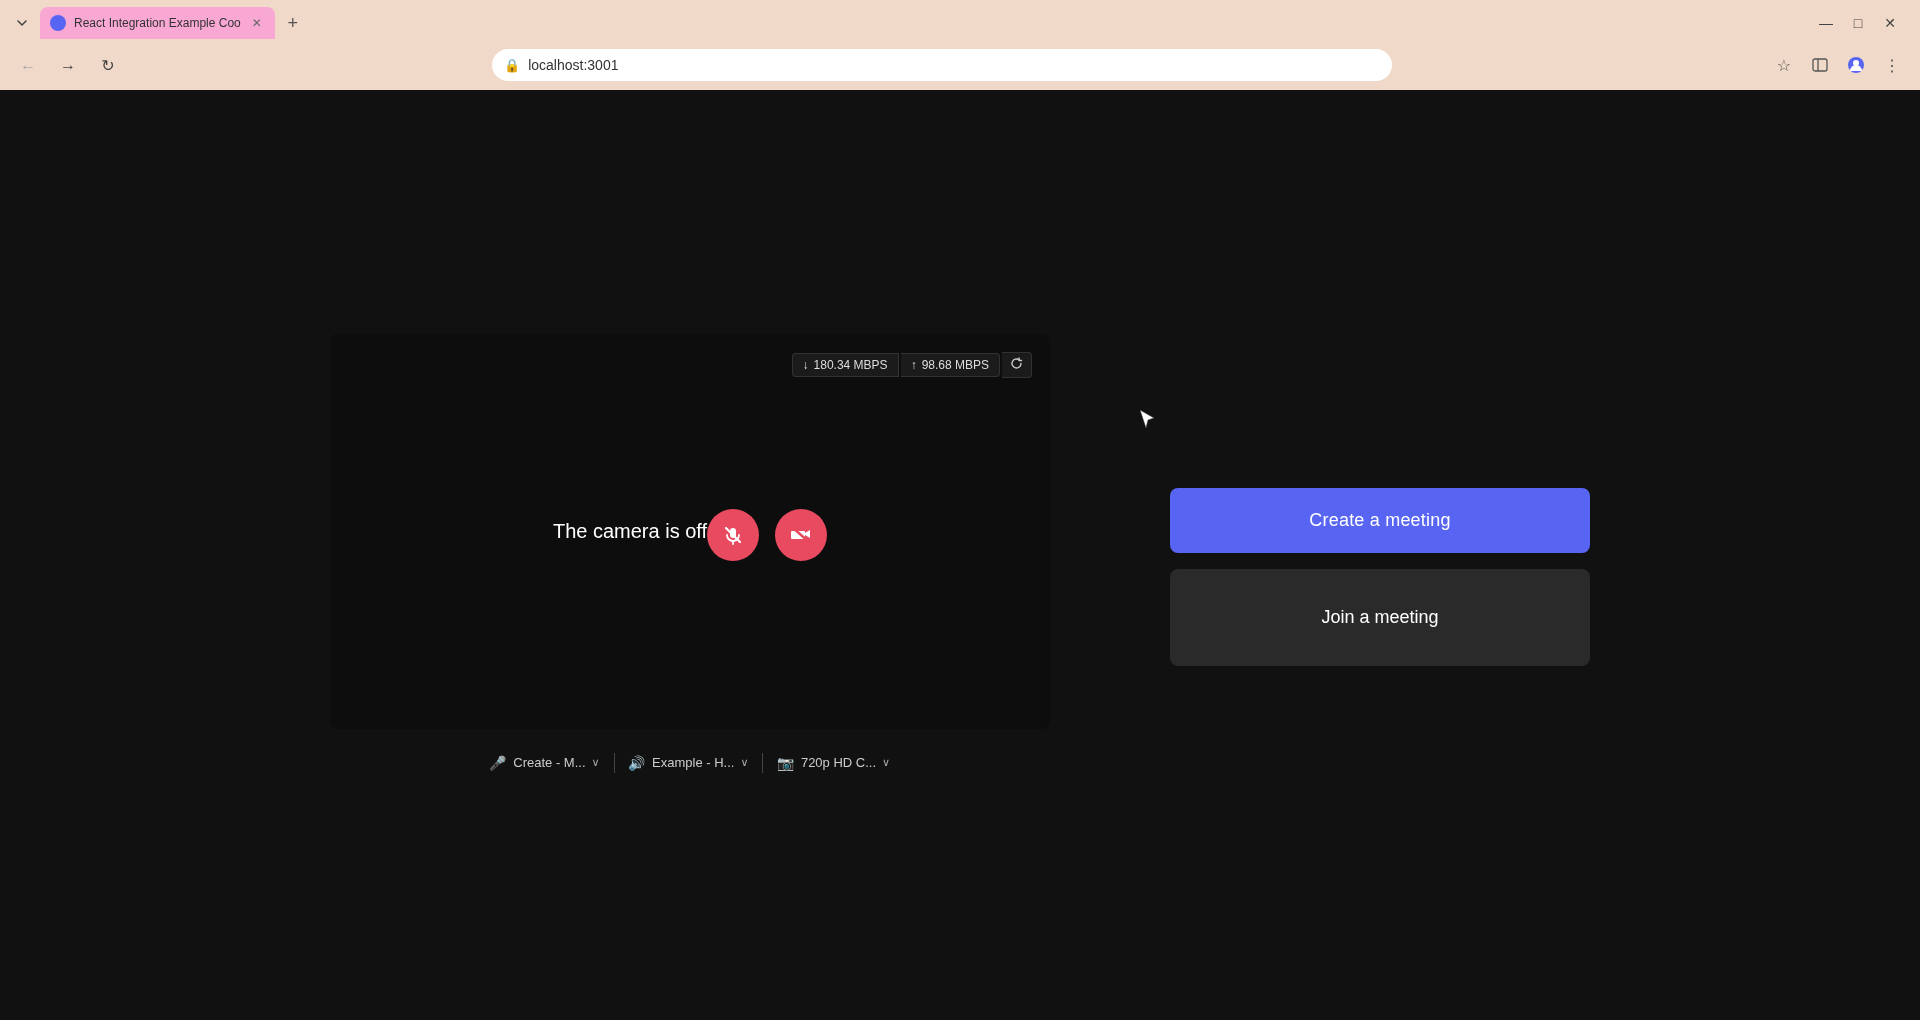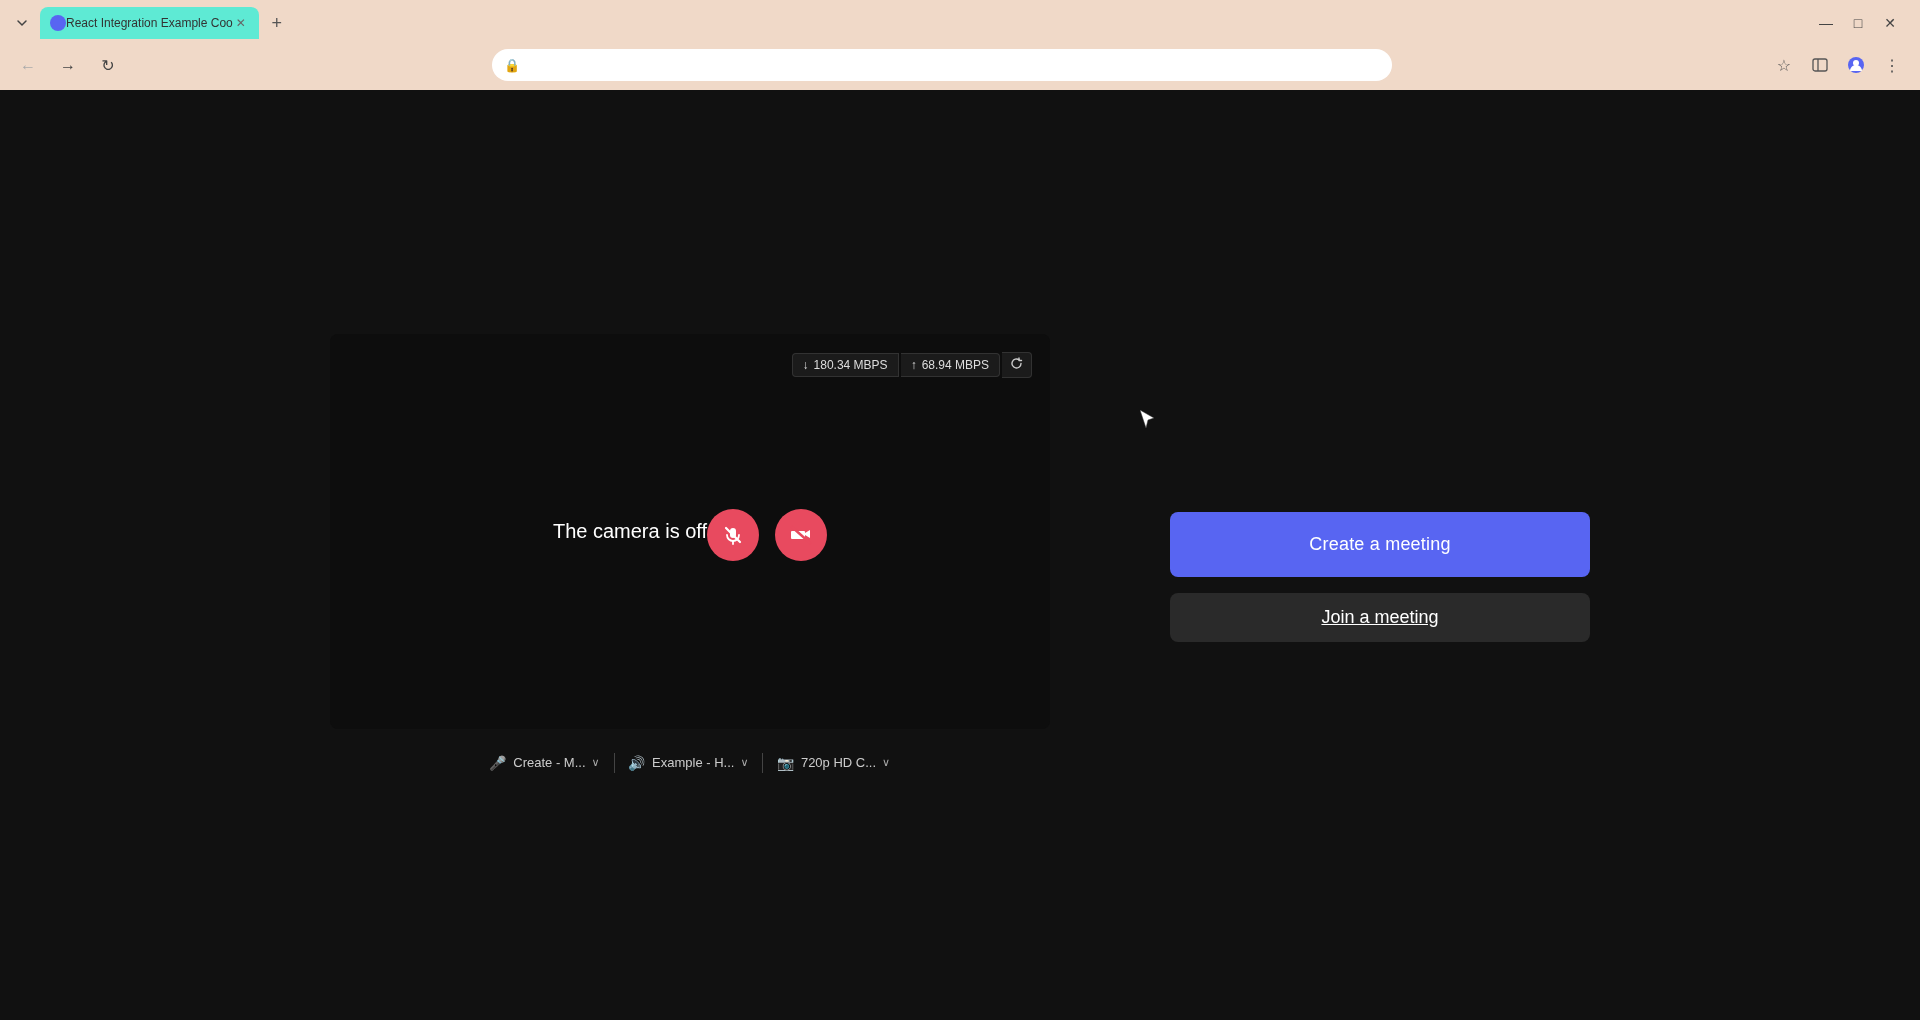--- a/index.html
+++ b/index.html
@@ -26,24 +26,25 @@
       display: flex;
       align-items: center;
       justify-content: center;
       border-radius: 50%;
       cursor: pointer;
       color: #444;
     }
     .tab {
       display: flex;
       align-items: center;
-      background: #5eead4;
+      background: #f9a8d4;
       border-radius: 8px 8px 0 0;
       height: 32px;
       padding: 16px 10px;
+      gap: 8px;
       min-width: 200px;
       max-width: 280px;
     }
     .tab-favicon {
       width: 16px;
       height: 16px;
       border-radius: 50%;
       background: #5865f2;
       display: flex; align-items: center; justify-content: center;
       font-size: 9px;
@@ -275,29 +276,28 @@
       border-radius: 8px;
       color: #fff;
       font-size: 18px;
       font-weight: 500;
       cursor: pointer;
       letter-spacing: 0.2px;
       margin-top: 44px;
     }
     .join-meeting-btn {
       width: 100%;
-      padding: 14px 0;
+      padding: 38px 0;
       background: #2a2a2a;
       border: none;
       border-radius: 8px;
       color: #fff;
       font-size: 18px;
       font-weight: 400;
       cursor: pointer;
-      text-decoration: underline;
     }
 
     
     .cursor {
       position: absolute;
       width: 12px; height: 18px;
       pointer-events: none;
       left: 1140px;
       top: 320px;
     }
@@ -342,20 +342,21 @@
       <span>←</span>
     </div>
     <div class="nav-btn">
       <span>→</span>
     </div>
     <div class="nav-btn">
       <span>↻</span>
     </div>
     <div class="address-bar">
       <span class="address-lock">🔒</span>
+      <span class="address-text">localhost:3001</span>
     </div>
     <div class="browser-actions">
       <div class="browser-action-btn">☆</div>
       <div class="browser-action-btn">
         <svg width="18" height="18" viewBox="0 0 18 18">
             <rect x="2" y="3" width="14" height="12" rx="2" stroke="#555" stroke-width="1.3" fill="none"></rect>
             <line x1="7" y1="3" x2="7" y2="15" stroke="#555" stroke-width="1.3"></line>
           </svg>
       </div>
       <div class="browser-action-btn">
@@ -376,21 +377,21 @@
     <div class="video-panel">
       <div class="video-container">
 
         <div class="network-stats">
           <div class="stat-pill">
             <span>↓</span>
             <span>180.34 MBPS</span>
           </div>
           <div class="stat-pill">
             <span>↑</span>
-            <span>68.94 MBPS</span>
+            <span>98.68 MBPS</span>
           </div>
           <div class="stat-pill refresh">
             <span>
               <svg width="13" height="13" viewBox="0 0 13 13" fill="none">
                 <path d="M11 6.5A4.5 4.5 0 1 1 9 2.7" stroke="#ccc" stroke-width="1.4" stroke-linecap="round"></path>
                 <path d="M9 1v2.5H11.5" stroke="#ccc" stroke-width="1.4" stroke-linecap="round" stroke-linejoin="round"></path>
               </svg>
             </span>
           </div>
         </div>

